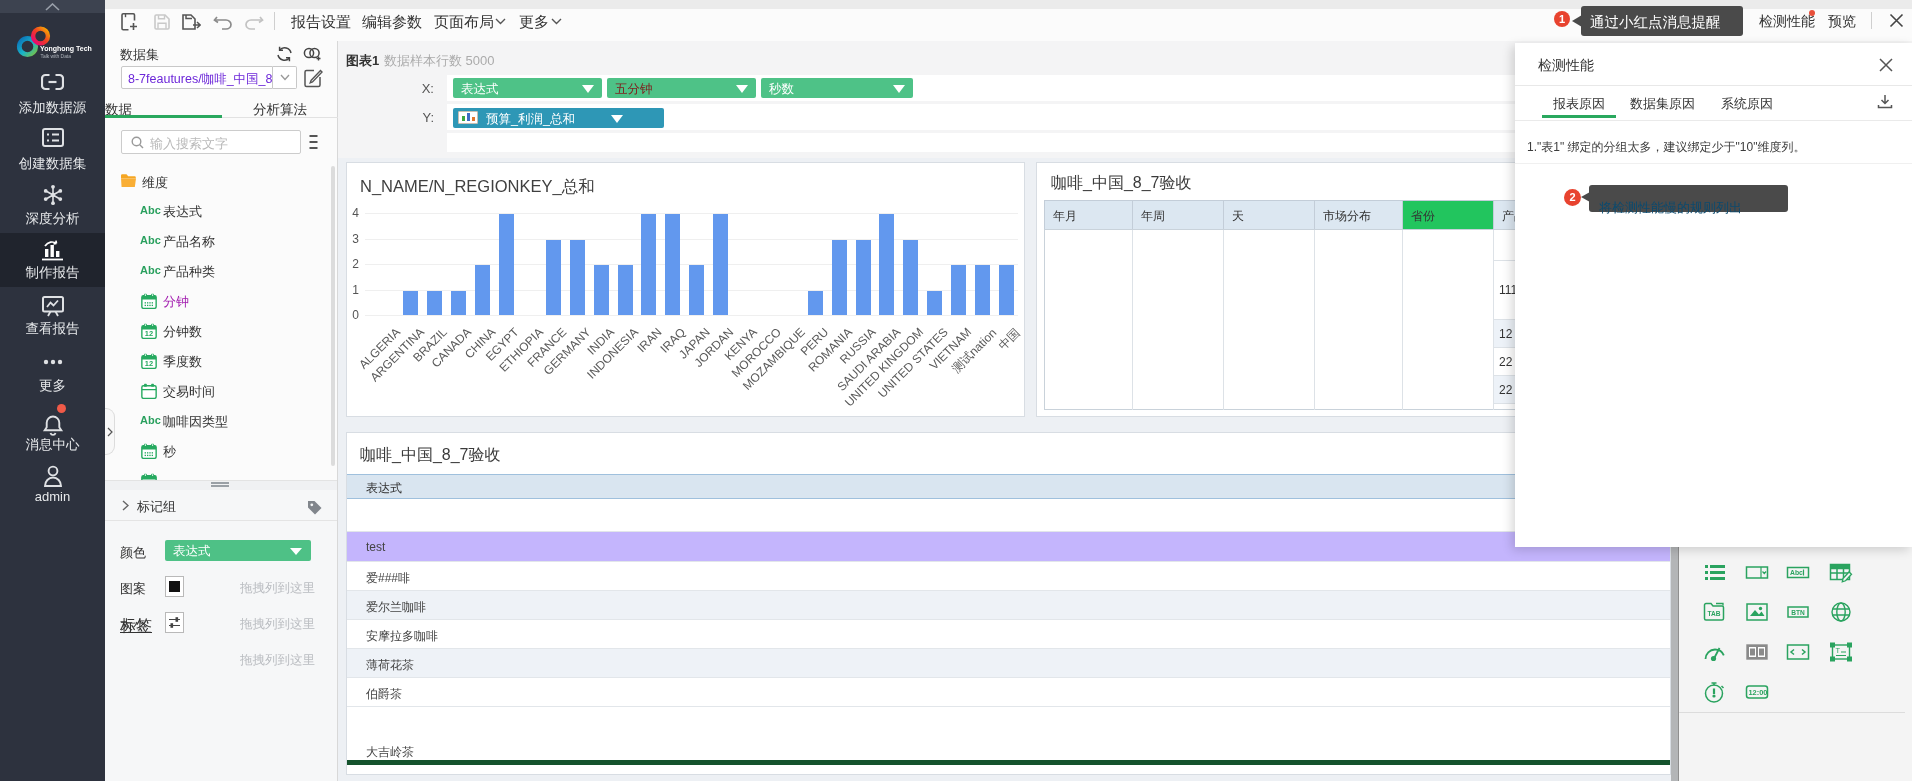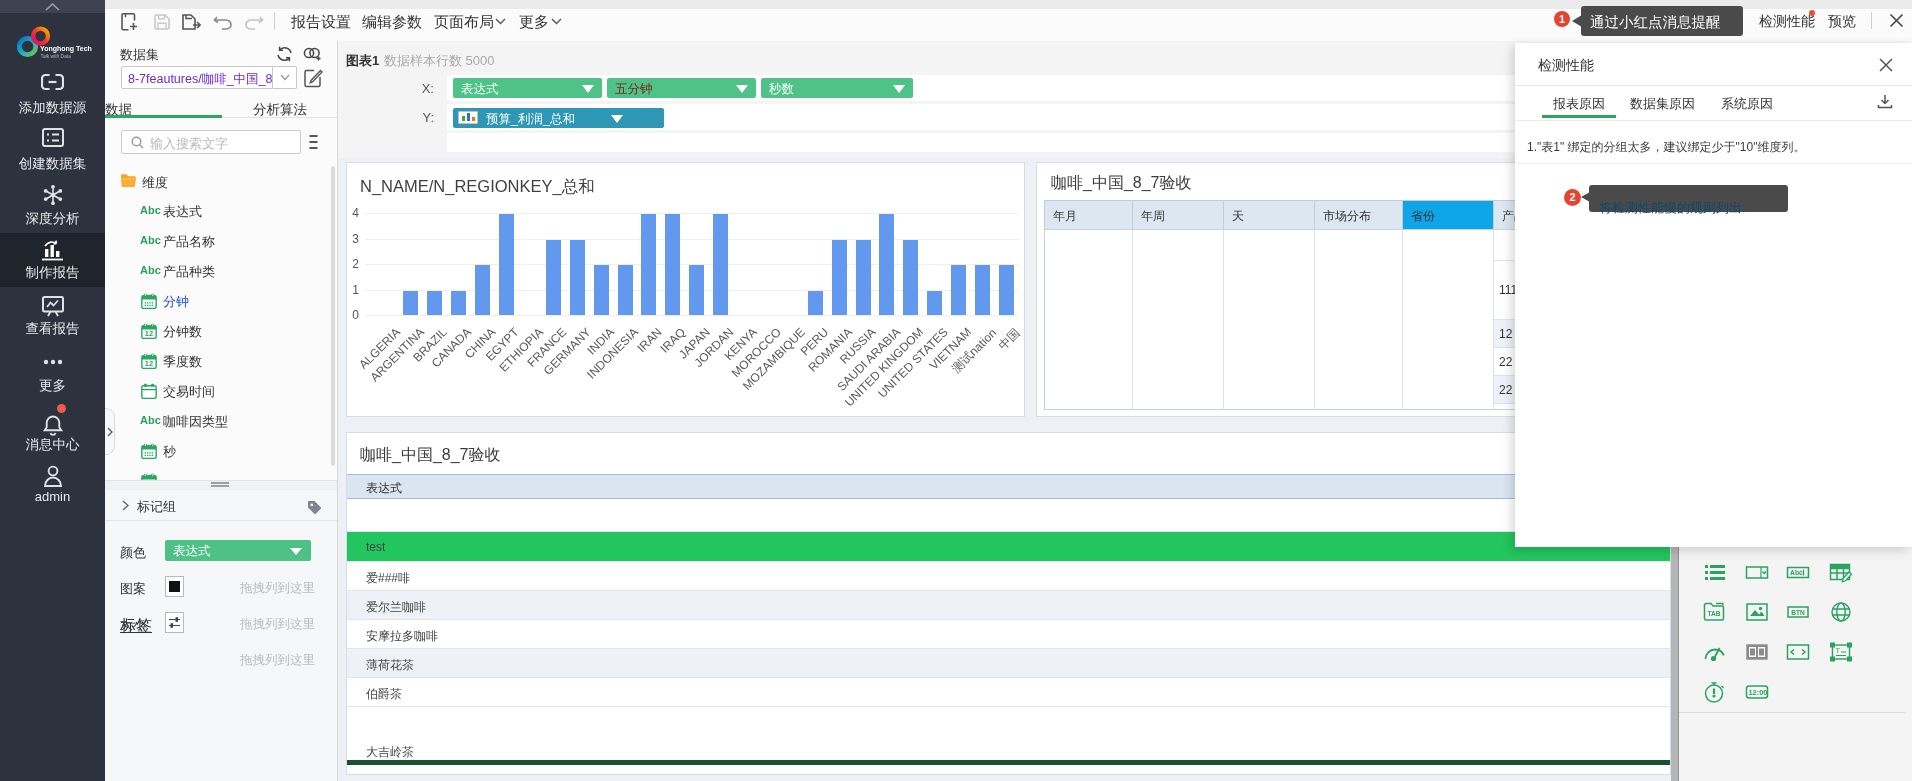--- a/index.html
+++ b/index.html
@@ -188,21 +188,21 @@
     <rect x="10.3" y="1.3" width="1.1" height="1.3" fill="#fff"></rect>
  <rect x="3.4" y="8.6" width="1.25" height="1.25" fill="#25a95f"></rect>
     <rect x="5.6" y="8.6" width="1.25" height="1.25" fill="#25a95f"></rect>
     <rect x="7.8" y="8.6" width="1.25" height="1.25" fill="#25a95f"></rect>
     <rect x="10.0" y="8.6" width="1.25" height="1.25" fill="#25a95f"></rect>
     <rect x="3.4" y="11" width="1.25" height="1.25" fill="#25a95f"></rect>
     <rect x="5.6" y="11" width="1.25" height="1.25" fill="#25a95f"></rect>
     <rect x="7.8" y="11" width="1.25" height="1.25" fill="#25a95f"></rect>
     <rect x="10.0" y="11" width="1.25" height="1.25" fill="#25a95f"></rect>
   </svg>
-<div class="tx" style="left:163px;top:293px;font-size:13px;color:#1d4ed8;">分钟</div>
+<div class="tx" style="left:163px;top:293px;font-size:13px;color:#a21caf;">分钟</div>
 <svg class="abs" style="left:141px;top:323px" width="16" height="16" viewBox="0 0 15 15">
  <rect x="0.8" y="2.6" width="13.4" height="11.8" rx="1.4" fill="#fff" stroke="#25a95f" stroke-width="1.3"></rect>
  <path d="M0.8 6.2 V4 a1.4 1.4 0 0 1 1.4 -1.4 h10.6 a1.4 1.4 0 0 1 1.4 1.4 v2.2 Z" fill="#25a95f"></path>
  <rect x="2.9" y="0.8" width="2.5" height="2.8" rx="0.6" fill="#25a95f"></rect>
     <rect x="9.6" y="0.8" width="2.5" height="2.8" rx="0.6" fill="#25a95f"></rect>
  <rect x="3.6" y="1.3" width="1.1" height="1.3" fill="#fff"></rect>
     <rect x="10.3" y="1.3" width="1.1" height="1.3" fill="#fff"></rect>
  <text x="7.5" y="12.3" font-size="7" fill="#25a95f" text-anchor="middle" font-family="Liberation Sans" font-weight="bold">12</text>
   </svg>
 <div class="tx" style="left:163px;top:323px;font-size:13px;color:#333;">分钟数</div>
@@ -395,21 +395,21 @@
     </div>
     <div class="abs" style="left:95px;top:37px;width:91px;height:30px;background:#dce7f1;border:1px solid #c3cdd8;border-right:none;box-sizing:border-box;">
       <div class="tx" style="left:8px;top:7px;font-size:12px;color:#333;">年周</div>
     </div>
     <div class="abs" style="left:186px;top:37px;width:91px;height:30px;background:#dce7f1;border:1px solid #c3cdd8;border-right:none;box-sizing:border-box;">
       <div class="tx" style="left:8px;top:7px;font-size:12px;color:#333;">天</div>
     </div>
     <div class="abs" style="left:277px;top:37px;width:88px;height:30px;background:#dce7f1;border:1px solid #c3cdd8;border-right:none;box-sizing:border-box;">
       <div class="tx" style="left:8px;top:7px;font-size:12px;color:#333;">市场分布</div>
     </div>
-    <div class="abs" style="left:365px;top:37px;width:91px;height:30px;background:#0ea5e9;border:1px solid #c3cdd8;border-right:none;box-sizing:border-box;">
+    <div class="abs" style="left:365px;top:37px;width:91px;height:30px;background:#22c55e;border:1px solid #c3cdd8;border-right:none;box-sizing:border-box;">
       <div class="tx" style="left:8px;top:7px;font-size:12px;color:#333;">省份</div>
     </div>
     <div class="abs" style="left:456px;top:37px;width:90px;height:30px;background:#dce7f1;border:1px solid #c3cdd8;border-right:none;box-sizing:border-box;">
       <div class="tx" style="left:8px;top:7px;font-size:12px;color:#333;">产品名称</div>
     </div>
     <div class="abs" style="left:546px;top:37px;width:90px;height:30px;background:#dce7f1;border:1px solid #c3cdd8;border-right:none;box-sizing:border-box;">
       <div class="tx" style="left:8px;top:7px;font-size:12px;color:#333;">产品种类</div>
     </div>
     <div class="abs" style="left:7px;top:66px;width:629px;height:181px;border:1px solid #c9d2da;border-right:none;box-sizing:border-box;background:#fff;"></div>
     <div class="abs" style="left:95px;top:67px;width:1px;height:180px;background:#dde2e7;"></div>
@@ -431,21 +431,21 @@
       <div class="tx" style="left:5px;top:7px;font-size:12px;color:#333;">22</div>
     </div>
     <div class="abs" style="left:457px;top:240px;width:89px;height:1px;background:#dde2e7;"></div>
   </div>
 <div class="abs" style="left:346px;top:432px;width:1325px;height:343px;background:#fff;border:1px solid #d8dde3;box-sizing:border-box;overflow:hidden;">
     <div class="tx" style="left:13px;top:12px;font-size:16px;color:#3a3a3a;">咖啡_中国_8_7验收</div>
     <div class="abs" style="left:0px;top:41px;width:1325px;height:25px;background:#d9e5f0;border:1px solid #9fc0dd;border-left:none;border-right:none;box-sizing:border-box;">
       <div class="tx" style="left:19px;top:5px;font-size:12px;color:#333;">表达式</div>
     </div>
     <div class="abs" style="left:0px;top:66px;width:1325px;height:33px;background:#fff;border-bottom:1px solid #e2e6ea;box-sizing:border-box;"></div>
-    <div class="abs" style="left:0px;top:99px;width:1325px;height:30px;background:#22c55e;border-bottom:1px solid #e2e6ea;box-sizing:border-box;">
+    <div class="abs" style="left:0px;top:99px;width:1325px;height:30px;background:#c4b5fd;border-bottom:1px solid #e2e6ea;box-sizing:border-box;">
       <div class="tx" style="left:19px;top:8px;font-size:12px;color:#444;">test</div>
     </div>
     <div class="abs" style="left:0px;top:129px;width:1325px;height:29px;background:#fff;border-bottom:1px solid #e2e6ea;box-sizing:border-box;">
       <div class="tx" style="left:19px;top:8px;font-size:12px;color:#444;">爱###啡</div>
     </div>
     <div class="abs" style="left:0px;top:158px;width:1325px;height:29px;background:#eef2f7;border-bottom:1px solid #e2e6ea;box-sizing:border-box;">
       <div class="tx" style="left:19px;top:8px;font-size:12px;color:#444;">爱尔兰咖啡</div>
     </div>
     <div class="abs" style="left:0px;top:187px;width:1325px;height:29px;background:#fff;border-bottom:1px solid #e2e6ea;box-sizing:border-box;">
       <div class="tx" style="left:19px;top:8px;font-size:12px;color:#444;">安摩拉多咖啡</div>

